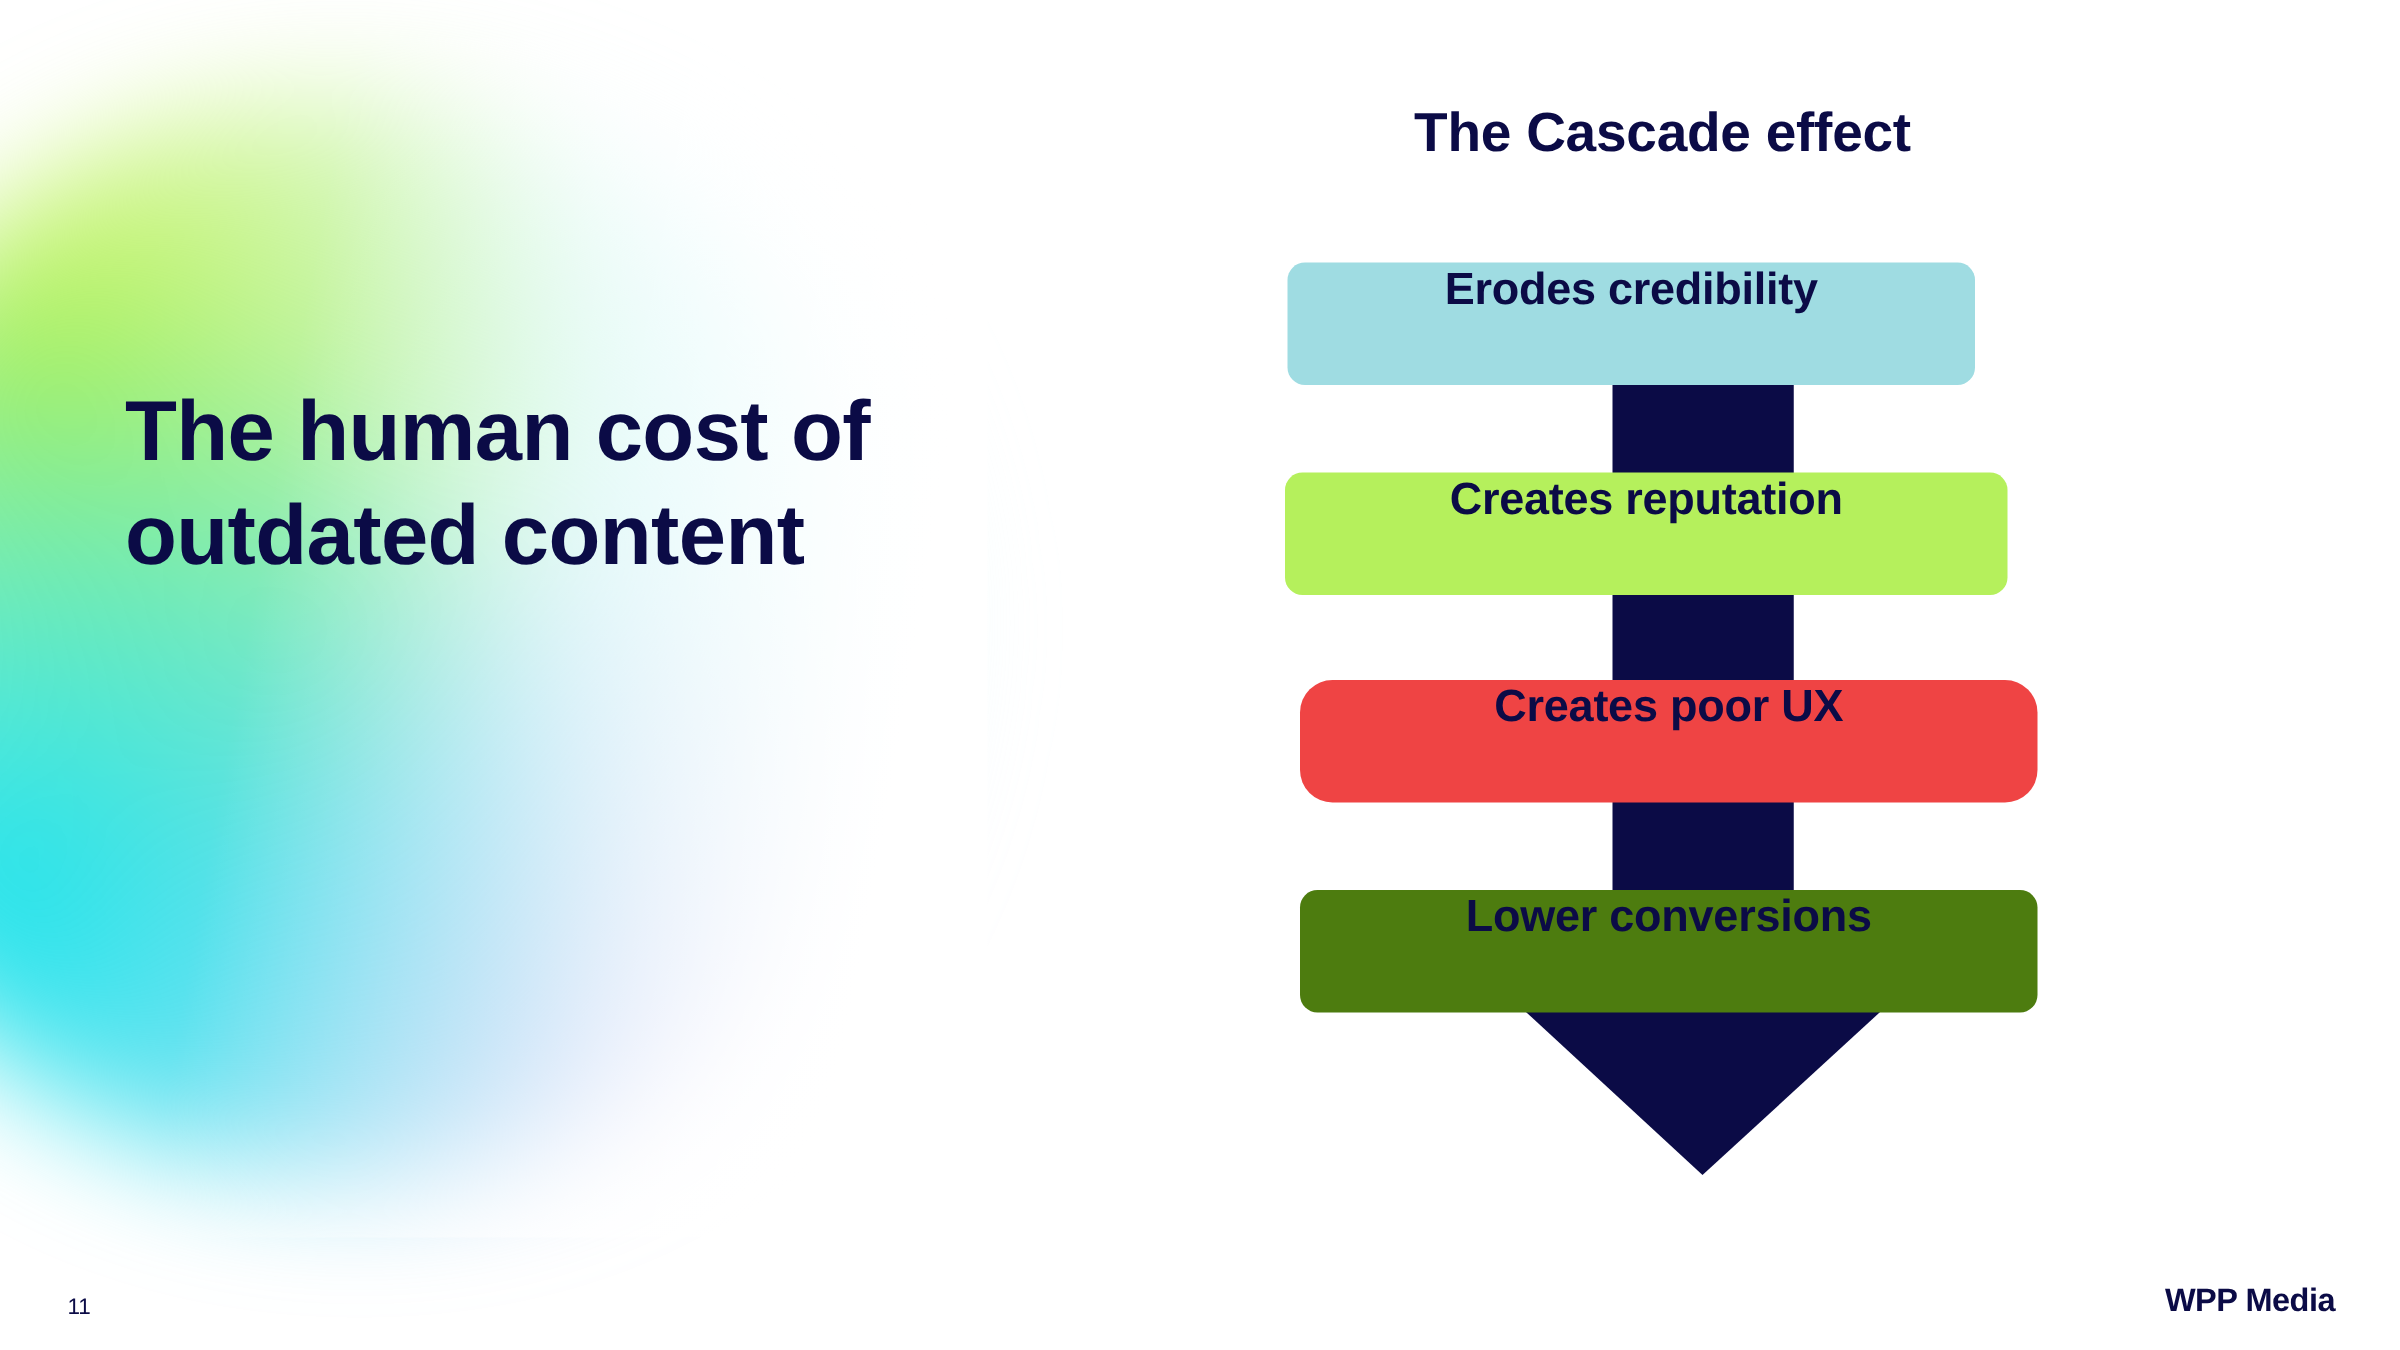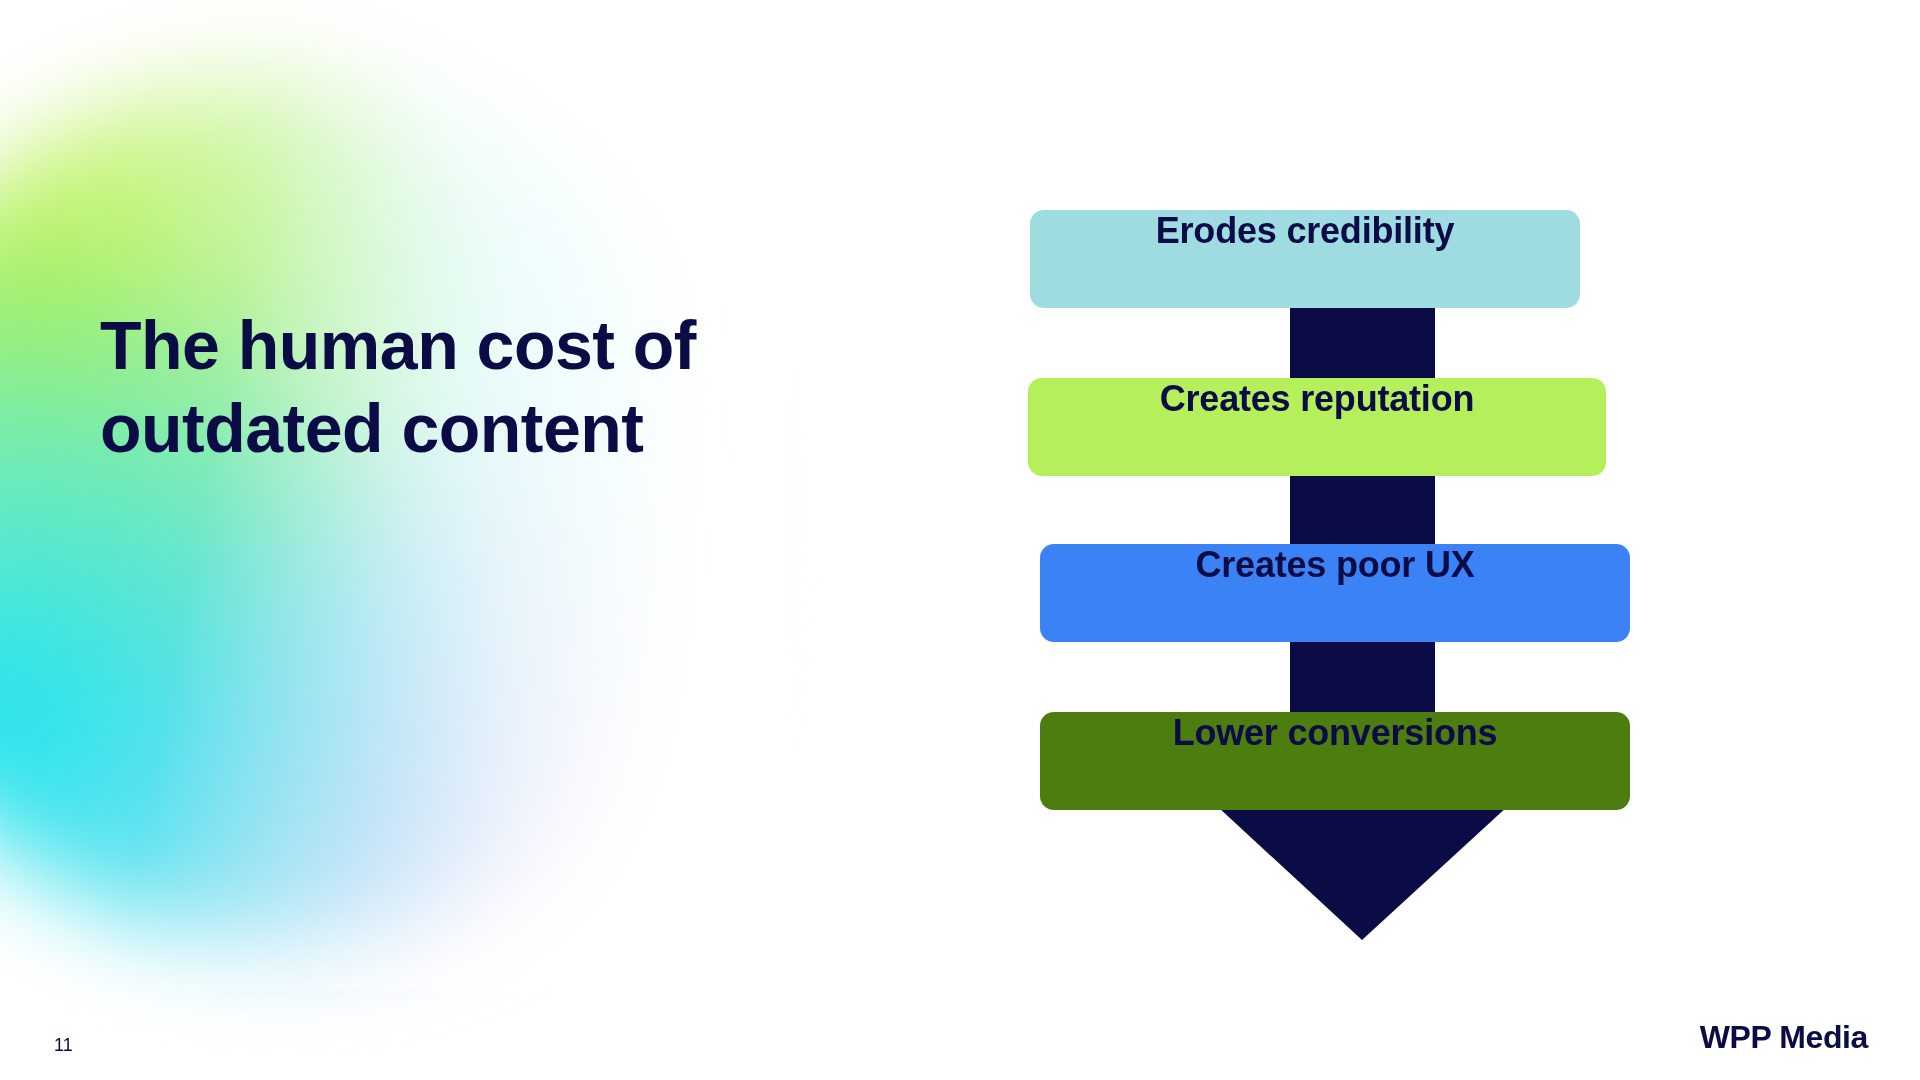--- a/index.html
+++ b/index.html
@@ -122,58 +122,59 @@
     color: #0B0B46;
     font-size: 18px;
     font-weight: 400;
     z-index: 3;
   }
   .logo {
     position: absolute;
     right: 52px;
     bottom: 24px;
     color: #0B0B46;
-    font-size: 32px;
+    font-size: 26px;
     font-weight: 700;
     letter-spacing: -0.4px;
     z-index: 3;
   }
   .logo .logo-media { font-weight: 700; }
 </style>
 </head>
 <body>
 
 <div class="blob-wrap">
   <div class="blob"></div>
   <div class="blob-fade"></div>
 </div>
 
 <h1 class="headline">The human cost of outdated content</h1>
 
 <section class="cascade">
 
+  <div class="cascade-title">The Cascade effect</div>
 
   <svg class="arrow-layer" viewBox="0 0 780 900">
 
     <rect x="270" y="155" width="145" height="600" fill="#0B0B46"></rect>
 
     <polygon points="185,735 500,735 342,880" fill="#0B0B46"></polygon>
   </svg>
 
   <div class="steps">
 
     <div class="step" style="left:10px; top:150px; width:550px; height:98px; background:#9FDCE2;">
       <span>Erodes credibility</span>
     </div>
 
     <div class="step" style="left:8px; top:318px; width:578px; height:98px; background:#B5F05C;">
       <span>Creates reputation</span>
     </div>
 
-    <div class="step" style="left:20px; top:484px; width:590px; height:98px; background:#3b82f6;">
+    <div class="step" style="left:20px; top:484px; width:590px; height:98px; background:#ef4444;border-radius:26px;">
       <span>Creates poor UX</span>
     </div>
 
     <div class="step" style="left:20px; top:652px; width:590px; height:98px; background:#4d7c0f;">
       <span>Lower conversions</span>
     </div>
 
   </div>
 </section>
 

